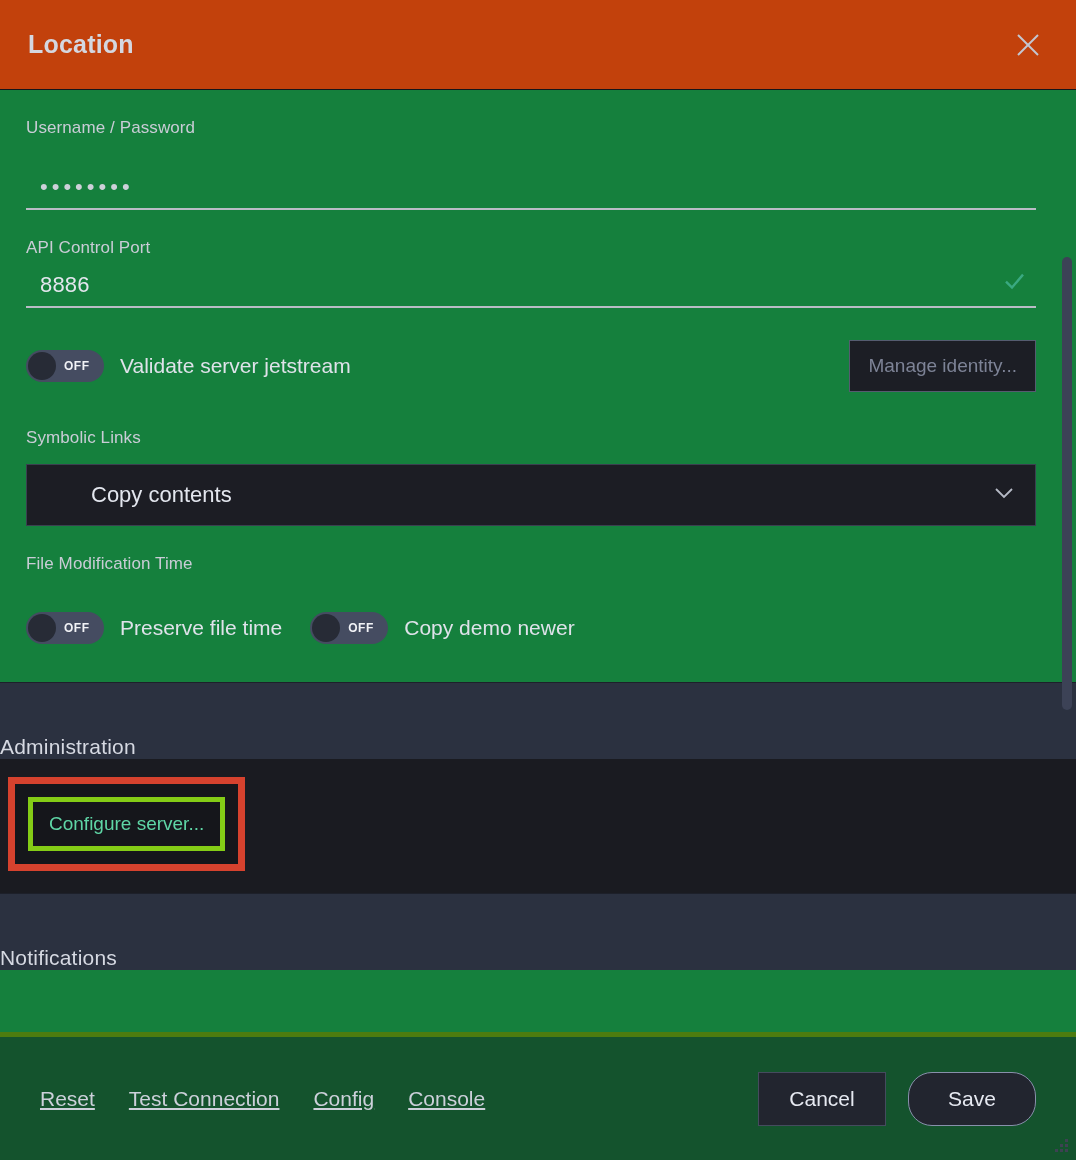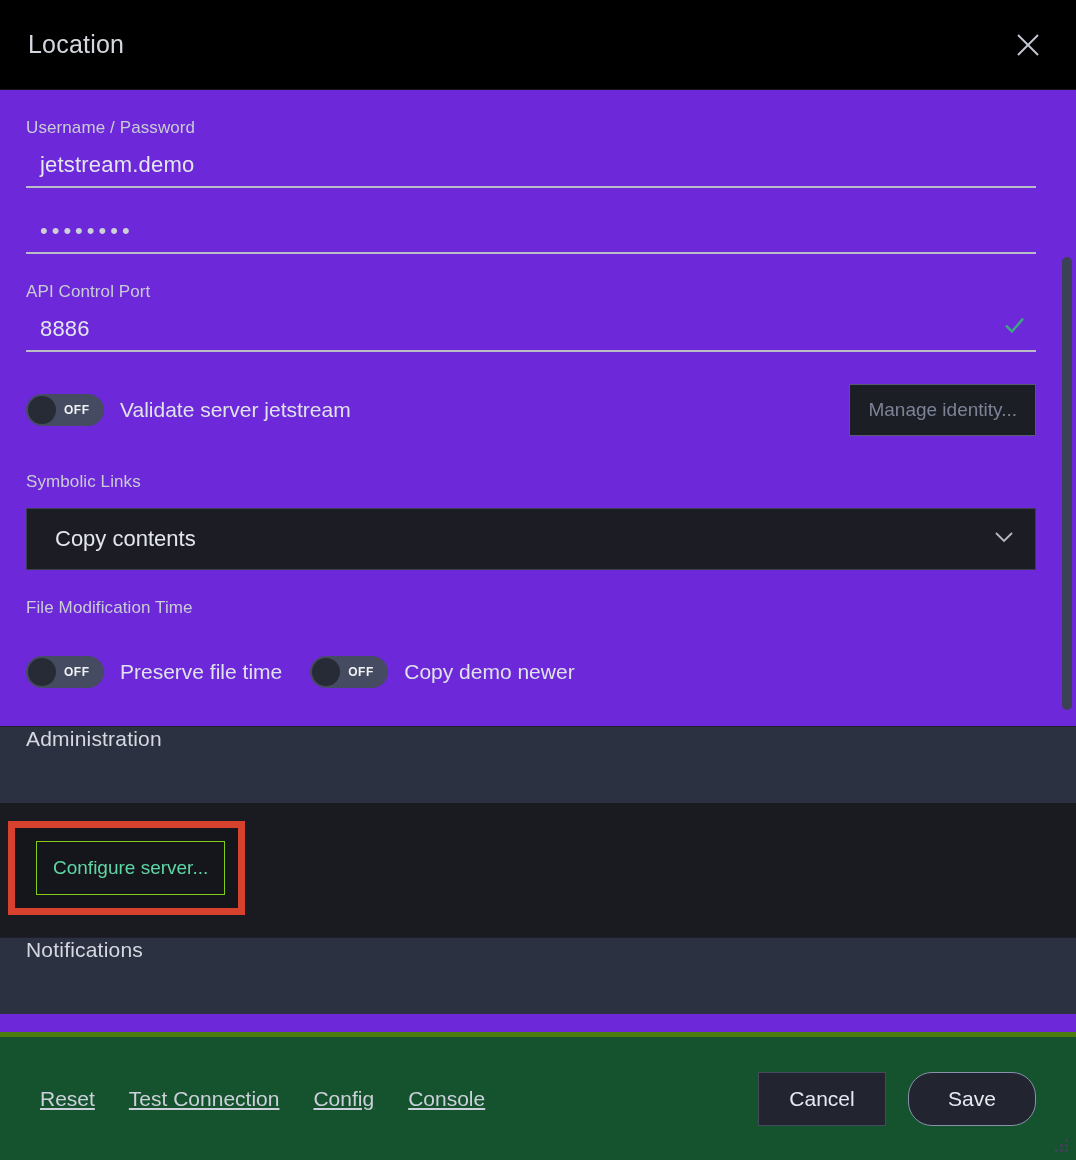--- a/index.html
+++ b/index.html
@@ -19,27 +19,28 @@
     overflow: hidden;
     box-sizing: border-box;
     display: flex;
     flex-direction: column;
   }
 
   
   .titlebar {
     height: 90px;
     min-height: 90px;
-    background: #000000;
+    background: #c2410c;
     display: flex;
     align-items: center;
     justify-content: space-between;
     padding: 0 26px 0 28px;
     box-sizing: border-box;
     border-bottom: 1px solid #15161b;
+    font-weight: bold;
   }
   .dialog-title {
     font-size: 25px;
     color: #d4d7e0;
     letter-spacing: .2px;
   }
   .close-btn {
     width: 44px;
     height: 44px;
     display: flex;
@@ -47,21 +48,21 @@
     justify-content: center;
     cursor: pointer;
   }
   .close-btn svg { display: block; }
 
   
   .body-scroll {
     position: relative;
     flex: 1;
     overflow: hidden;
-    background: #6d28d9;
+    background: #15803d;
   }
   .content {
     padding: 0 0 0 0;
   }
   .pad {
     padding: 0 40px 0 26px;
   }
 
   .field-label {
     font-size: 17px;
@@ -170,29 +171,29 @@
     display: flex;
     align-items: center;
     padding: 0 18px 0 28px;
     box-sizing: border-box;
     cursor: pointer;
   }
   .select .sel-val {
     font-size: 22px;
     color: #e3e6ee;
     flex: 1;
+    margin-left: 36px;
   }
 
   
   .section-band {
     background: #2b3140;
     height: 77px;
     display: flex;
-    align-items: flex-start;
-    padding-left: 26px;
+    align-items: flex-end;
     box-sizing: border-box;
     margin-top: 30px;
     border-top: 1px solid #1d202a;
   }
   .section-band.tight { margin-top: 0; }
   .section-title {
     font-size: 21px;
     color: #d6d9e2;
     letter-spacing: .2px;
   }
@@ -208,34 +209,33 @@
     display: inline-block;
     margin-left: 8px;
   }
   .annot-box {
     border: 7px solid #d6422e;
     padding: 13px;
     display: inline-block;
     background: #15161b;
   }
   .accent-btn {
-    border: 1px solid #84cc16;
+    border: 5px solid #84cc16;
     background: transparent;
     color: #5fd6a6;
     font-size: 19px;
     font-family: "Liberation Sans", sans-serif;
     padding: 0 16px;
     height: 54px;
     min-width: 166px;
     display: flex;
     align-items: center;
     justify-content: center;
     cursor: pointer;
     box-sizing: border-box;
-    margin-left: 8px;
   }
 
   
   .scrollbar-track {
     position: absolute;
     top: 0;
     right: 4px;
     width: 10px;
     height: 100%;
   }
@@ -310,23 +310,20 @@
       </svg>
     </div>
   </div>
 
   <div class="body-scroll">
     <div class="content">
 
       <div class="pad">
         <div class="field-label">Username / Password</div>
 
-        <div class="text-input">
-          <span class="val">jetstream.demo</span>
-        </div>
 
         <div class="gap-sm"></div>
 
         <div class="text-input">
           <span class="dots">••••••••</span>
         </div>
 
         <div class="field-label">API Control Port</div>
 
         <div class="text-input">

